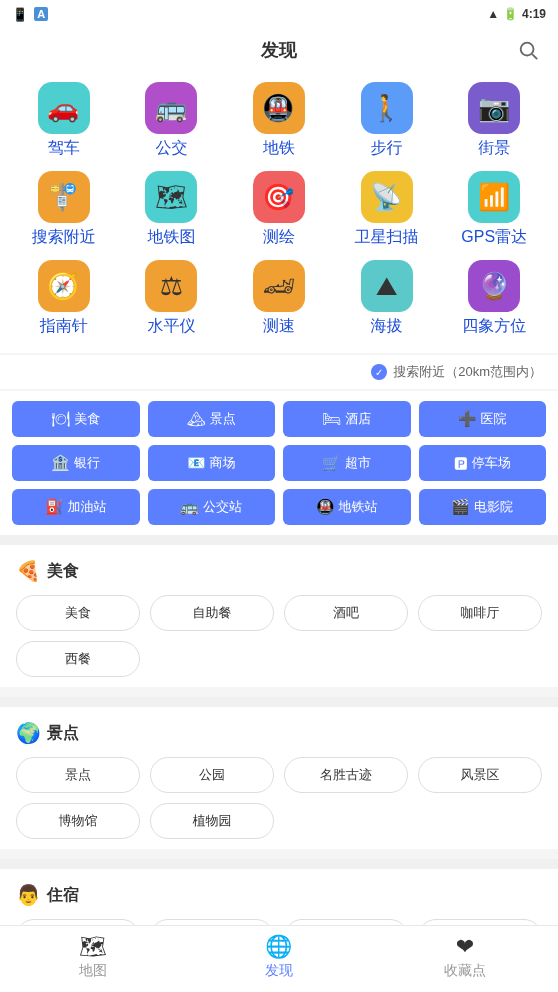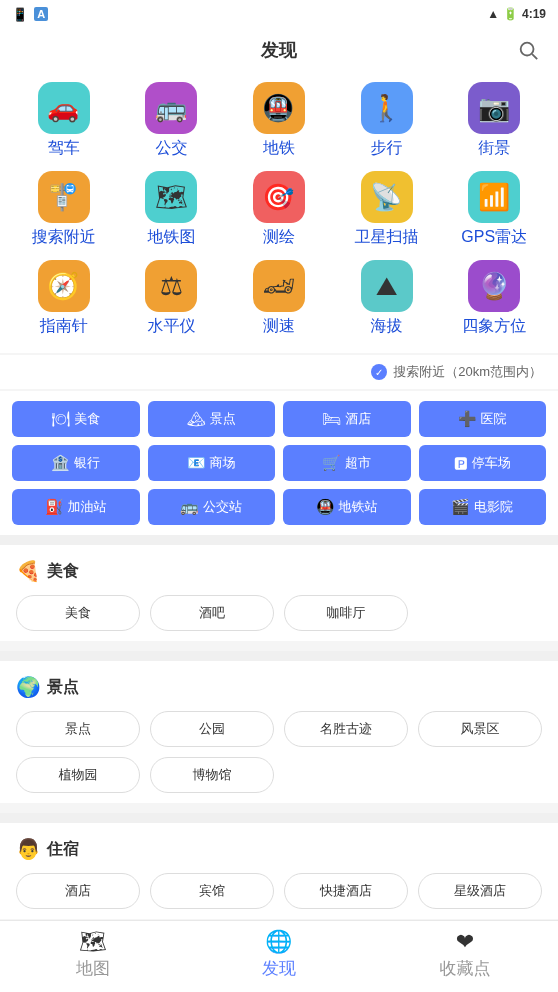--- a/index.html
+++ b/index.html
@@ -181,21 +181,21 @@
       z-index: 100;
     }
     .nav-item {
       display: flex;
       flex-direction: column;
       align-items: center;
       cursor: pointer;
       min-width: 70px;
     }
     .nav-icon { font-size: 22px; margin-bottom: 2px; }
-    .nav-label { font-size: 17px; color: #999; }
+    .nav-label { font-size: 14px; color: #999; }
     .nav-label.active { color: #5b7fff; }
     .nav-icon.active { color: #5b7fff; }
 
     .scroll-content {
       padding-bottom: 70px;
     }
   </style>
 </head>
 <body>
 
@@ -345,37 +345,39 @@
   <div class="divider"></div>
 
   <div id="sections-container">
       <div class="section">
         <div class="section-title">
           <span class="section-title-icon">🍕</span>
           <span style="color:#333;">美食</span>
         </div>
         <div class="tag-grid">
           <button class="tag-btn">美食</button>
+          <button class="tag-btn">自助餐</button>
           <button class="tag-btn">酒吧</button>
           <button class="tag-btn">咖啡厅</button>
+          <button class="tag-btn">西餐</button>
         </div>
       </div>
       <div class="divider"></div>
       <div class="section">
         <div class="section-title">
           <span class="section-title-icon">🌍</span>
           <span style="color:#333;">景点</span>
         </div>
         <div class="tag-grid">
           <button class="tag-btn">景点</button>
           <button class="tag-btn">公园</button>
           <button class="tag-btn">名胜古迹</button>
           <button class="tag-btn">风景区</button>
+          <button class="tag-btn">博物馆</button>
           <button class="tag-btn">植物园</button>
-          <button class="tag-btn">博物馆</button>
         </div>
       </div>
       <div class="divider"></div>
       <div class="section">
         <div class="section-title">
           <span class="section-title-icon">👨</span>
           <span style="color:#333;">住宿</span>
         </div>
         <div class="tag-grid">
           <button class="tag-btn">酒店</button>

